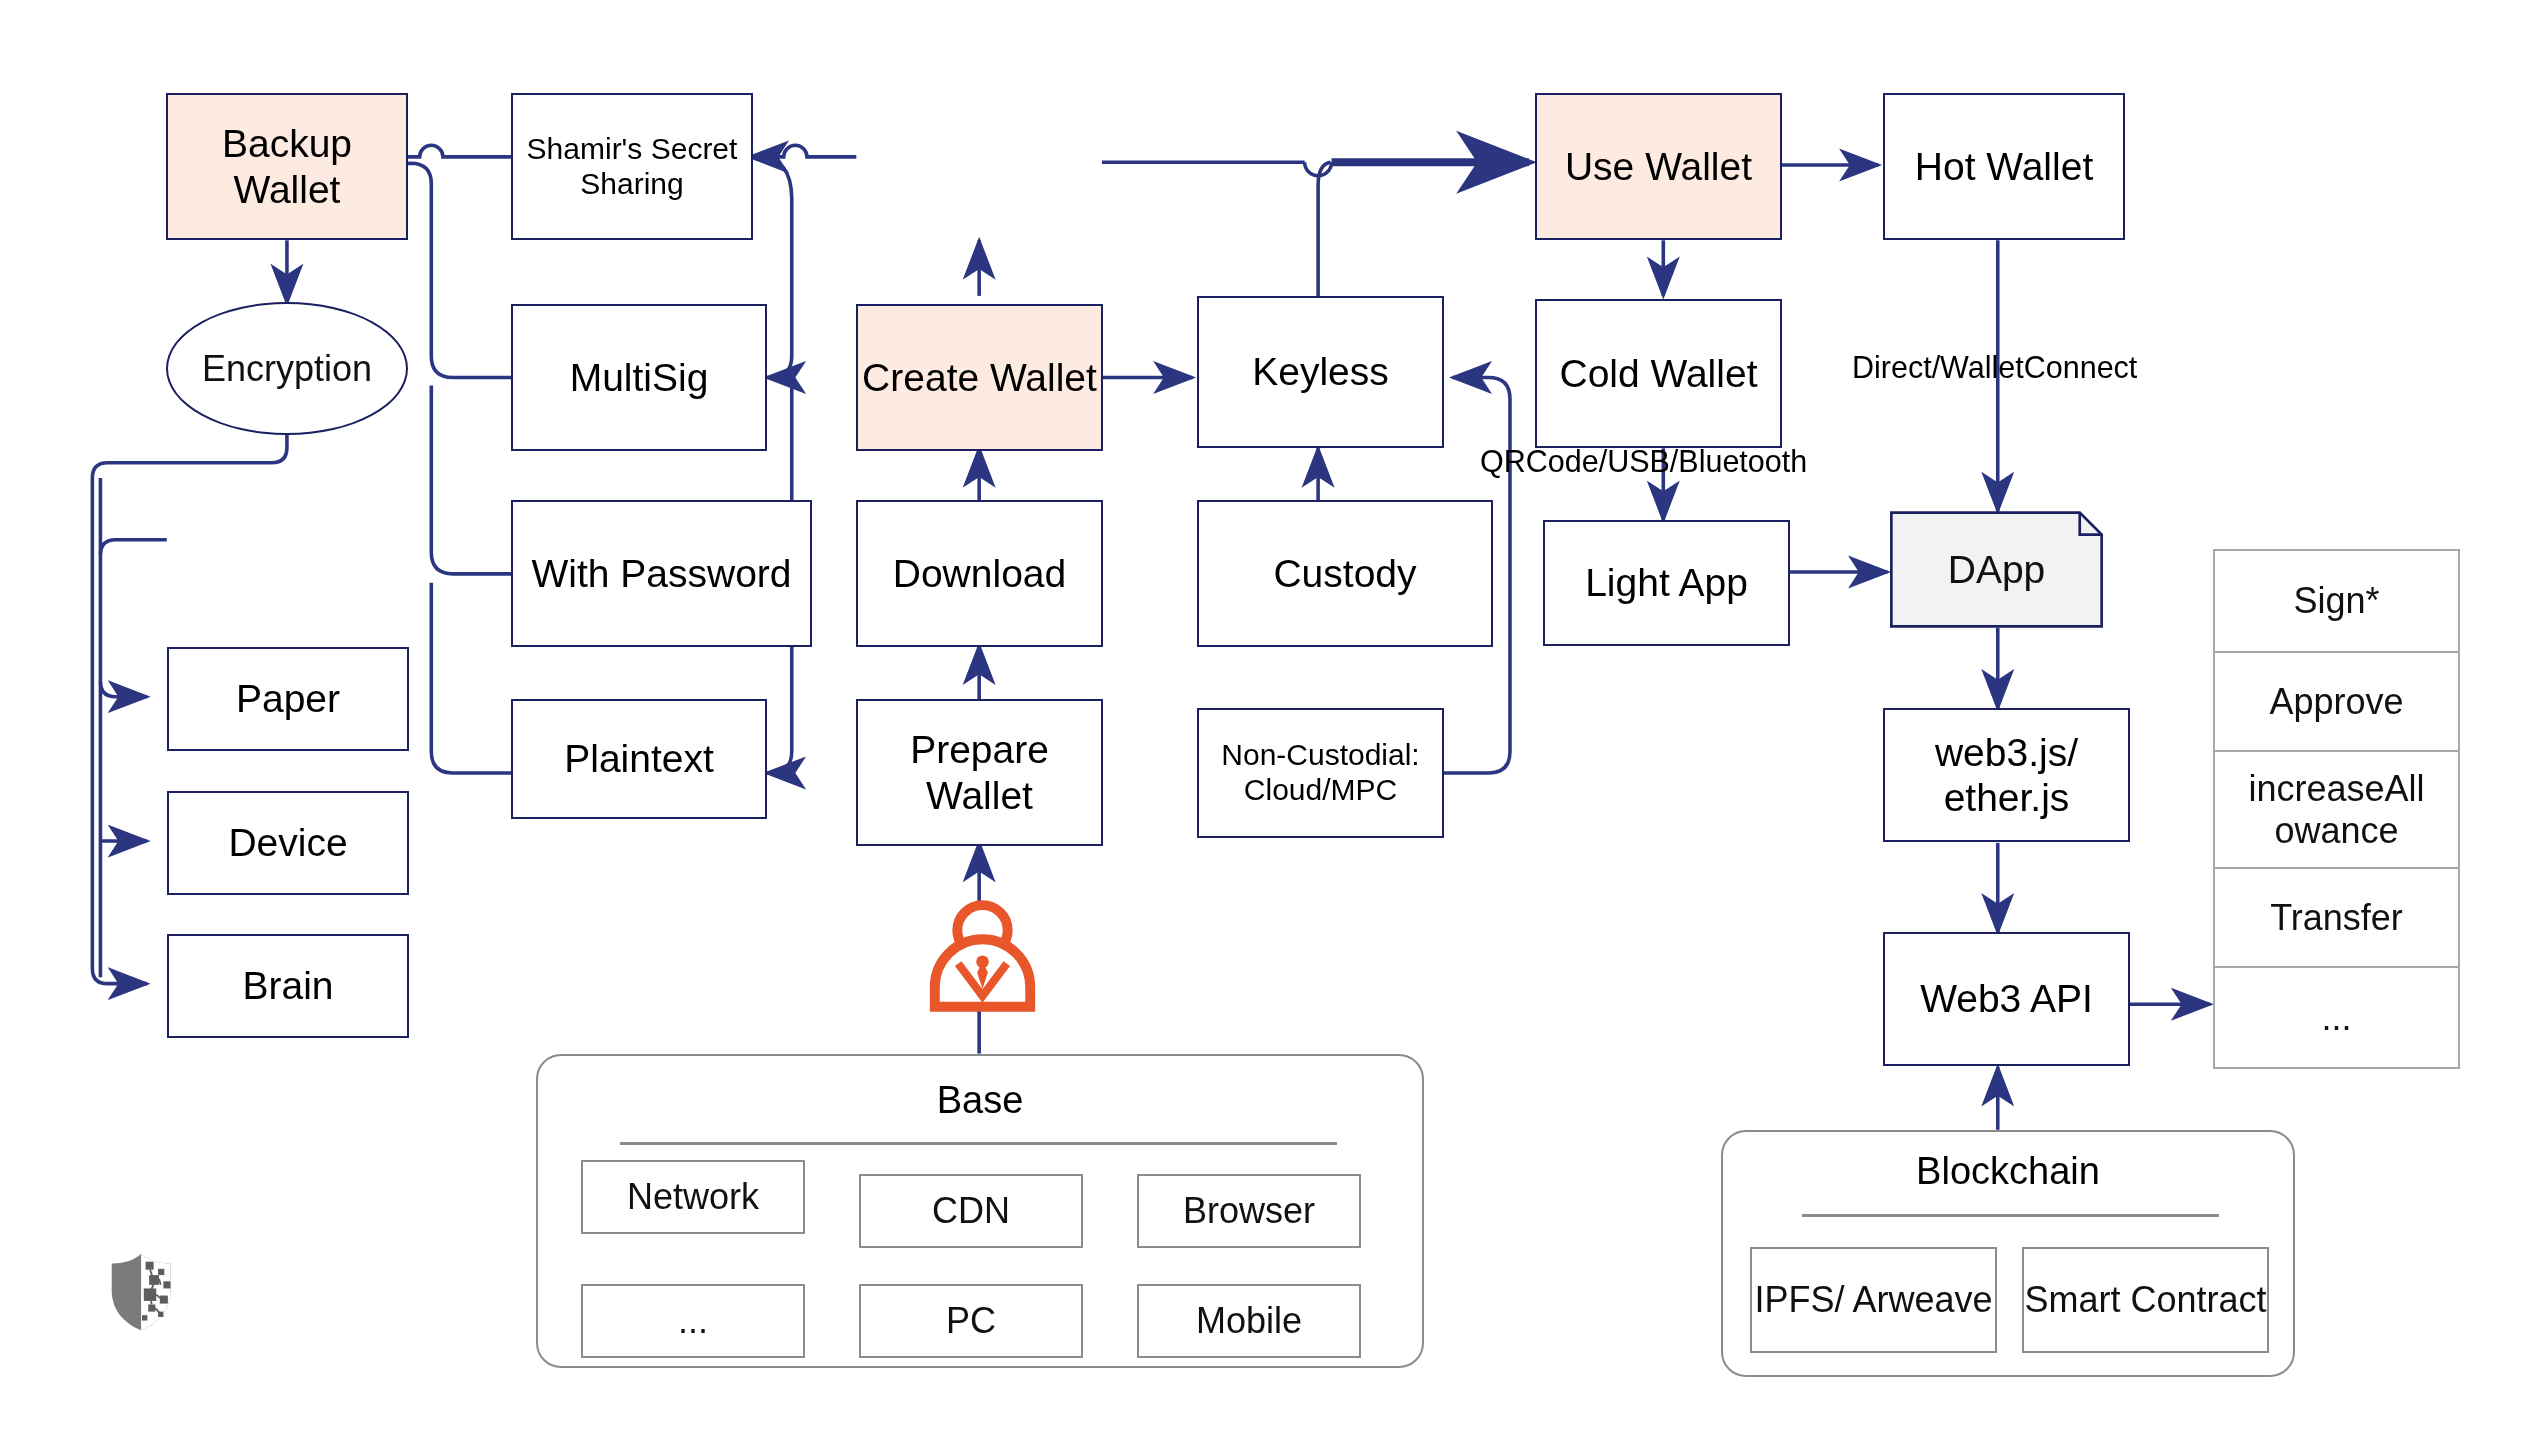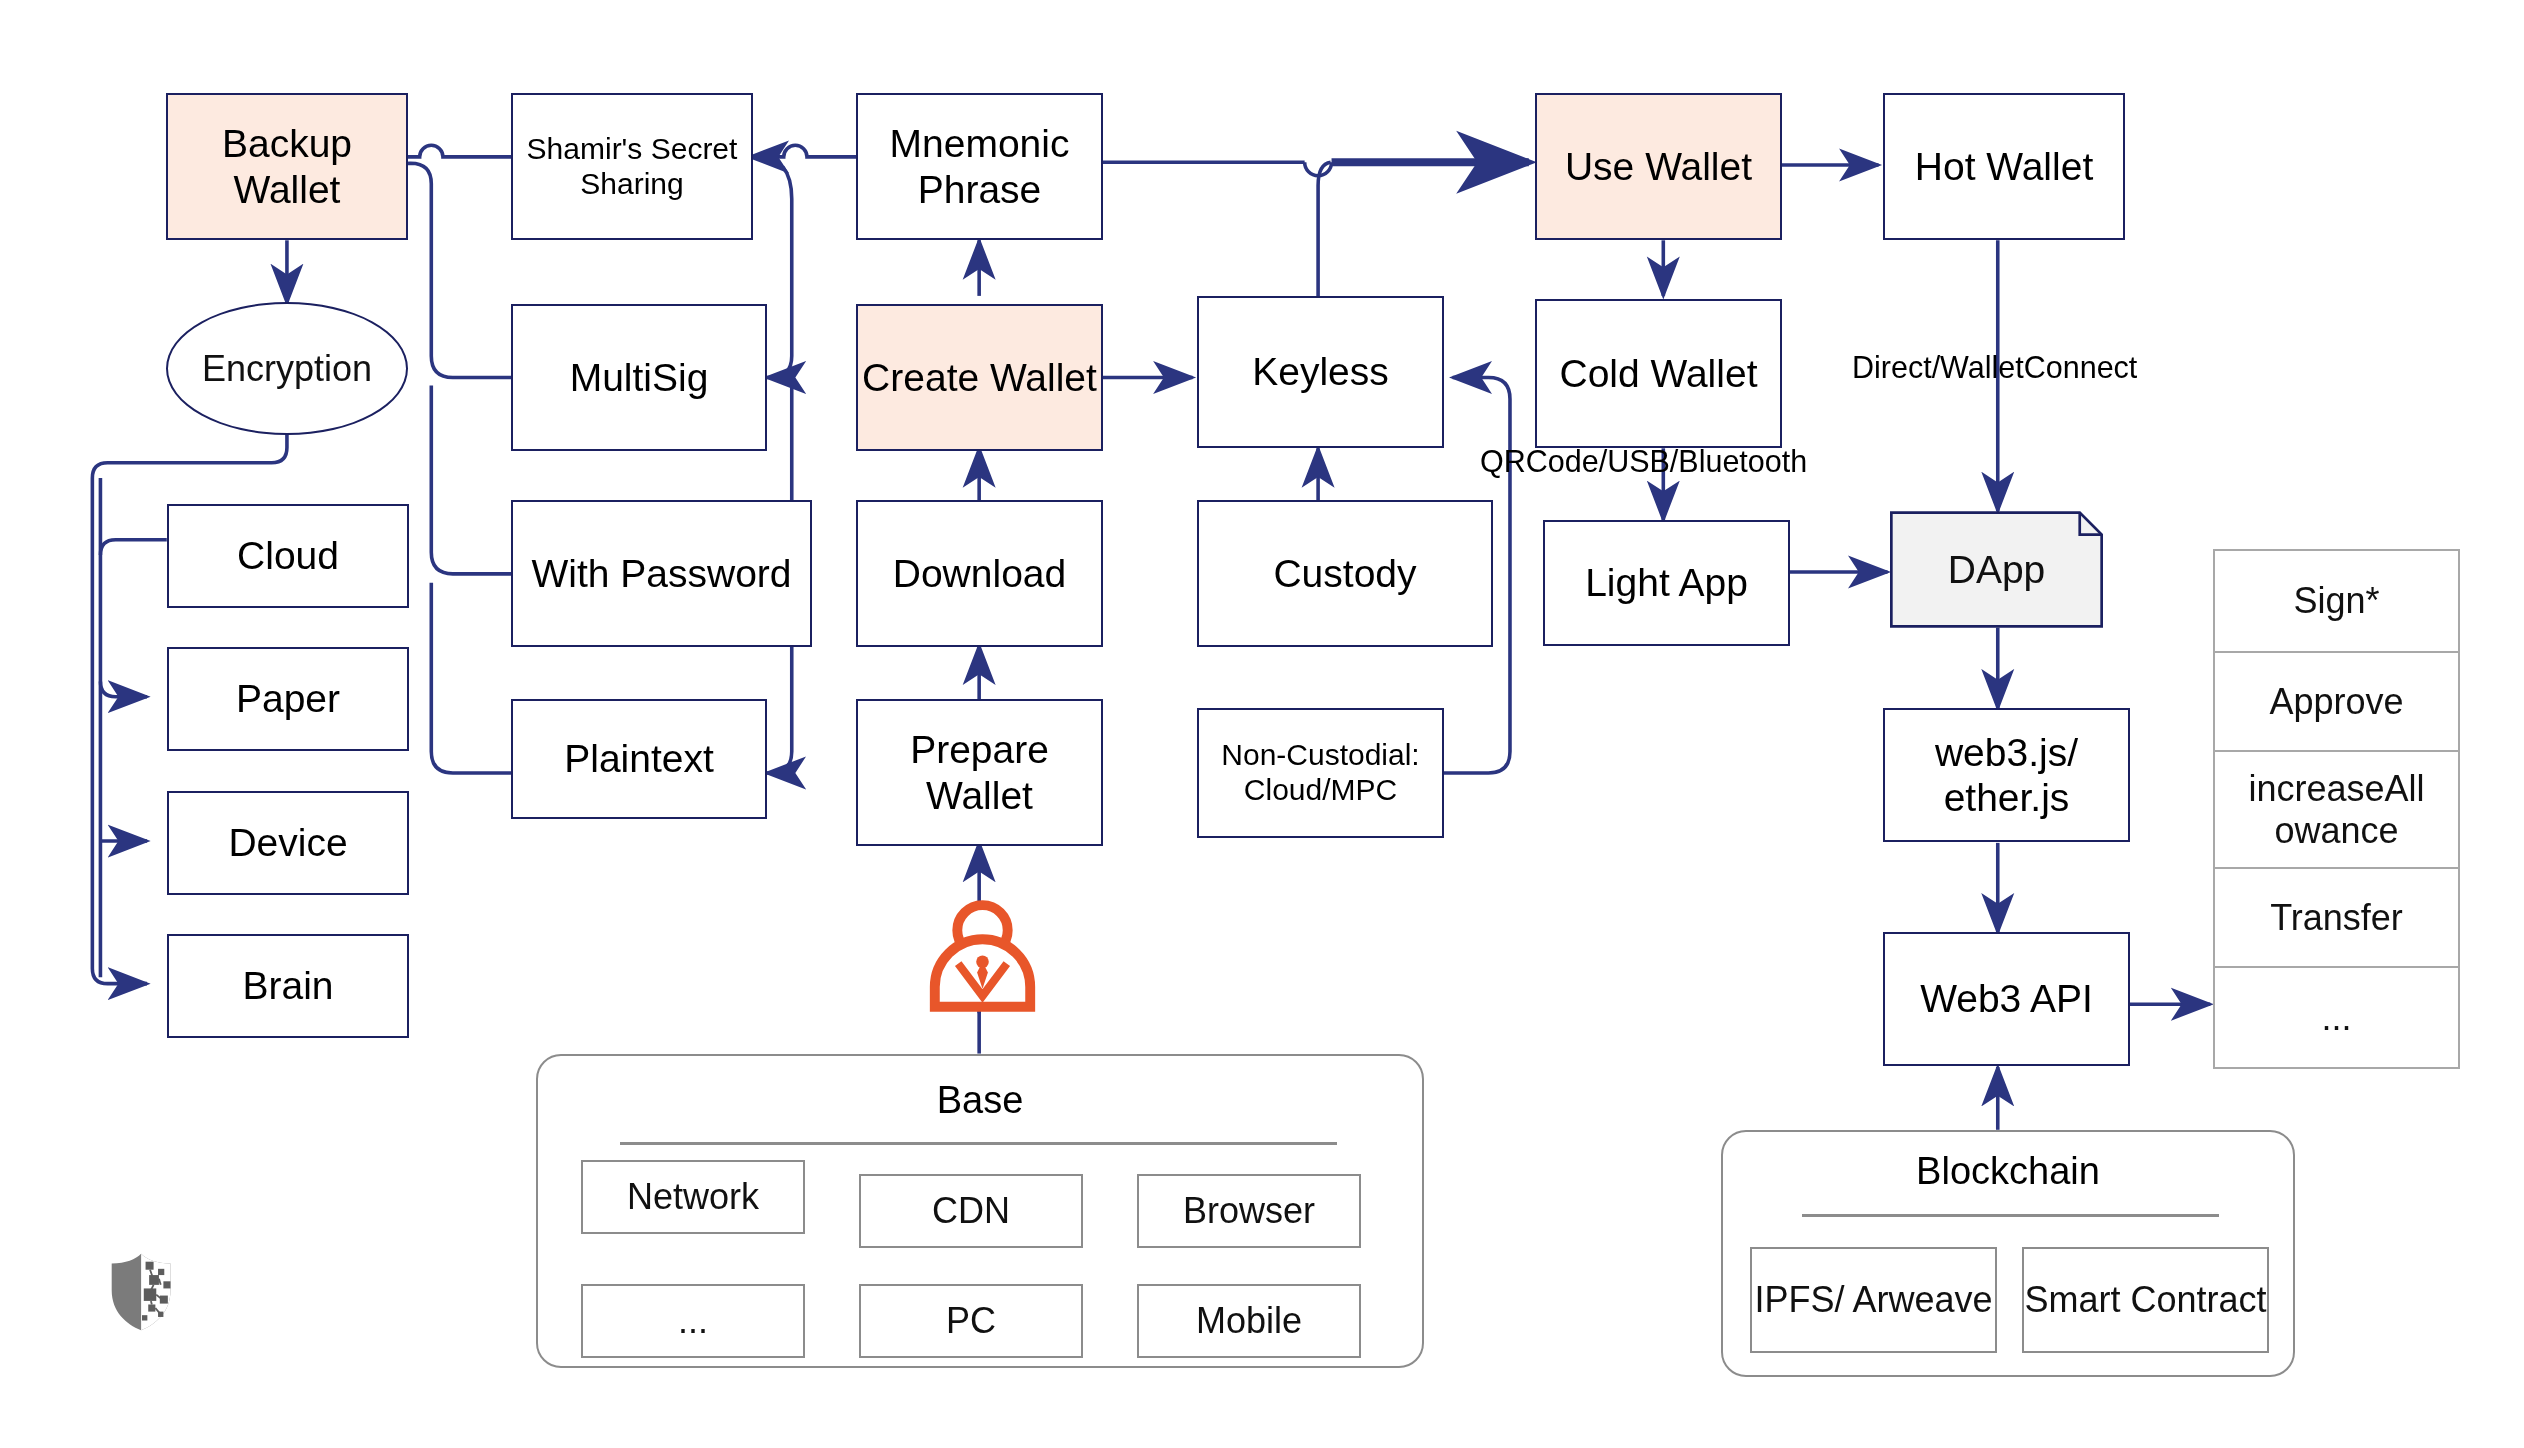--- a/index.html
+++ b/index.html
@@ -117,23 +117,20 @@
   </svg>
 
   <div class="node rect accent f-lg" style="left:166px;top:93px;width:242px;height:147px;">
     <span>Backup Wallet</span>
   </div>
 
   <div class="node rect f-sm" style="left:511px;top:93px;width:242px;height:147px;">
     <span>Shamir's Secret Sharing</span>
   </div>
 
-  <div class="node rect f-lg" style="left:856px;top:93px;width:247px;height:147px;">
-    <span>Mnemonic Phrase</span>
-  </div>
 
   <div class="node rect accent f-lg" style="left:1535px;top:93px;width:247px;height:147px;">
     <span>Use Wallet</span>
   </div>
 
   <div class="node rect f-lg" style="left:1883px;top:93px;width:242px;height:147px;">
     <span>Hot Wallet</span>
   </div>
 
   <div class="ellipse" style="left:166px;top:302px;width:242px;height:133px;">
@@ -149,23 +146,20 @@
   </div>
 
   <div class="node rect f-lg" style="left:1197px;top:296px;width:247px;height:152px;">
     <span>Keyless</span>
   </div>
 
   <div class="node rect f-lg" style="left:1535px;top:299px;width:247px;height:149px;">
     <span>Cold Wallet</span>
   </div>
 
-  <div class="node rect f-lg" style="left:167px;top:504px;width:242px;height:104px;">
-    <span>Cloud</span>
-  </div>
 
   <div class="node rect f-lg" style="left:511px;top:500px;width:301px;height:147px;">
     <span>With Password</span>
   </div>
 
   <div class="node rect f-lg" style="left:856px;top:500px;width:247px;height:147px;">
     <span>Download</span>
   </div>
 
   <div class="node rect f-lg" style="left:1197px;top:500px;width:296px;height:147px;">

